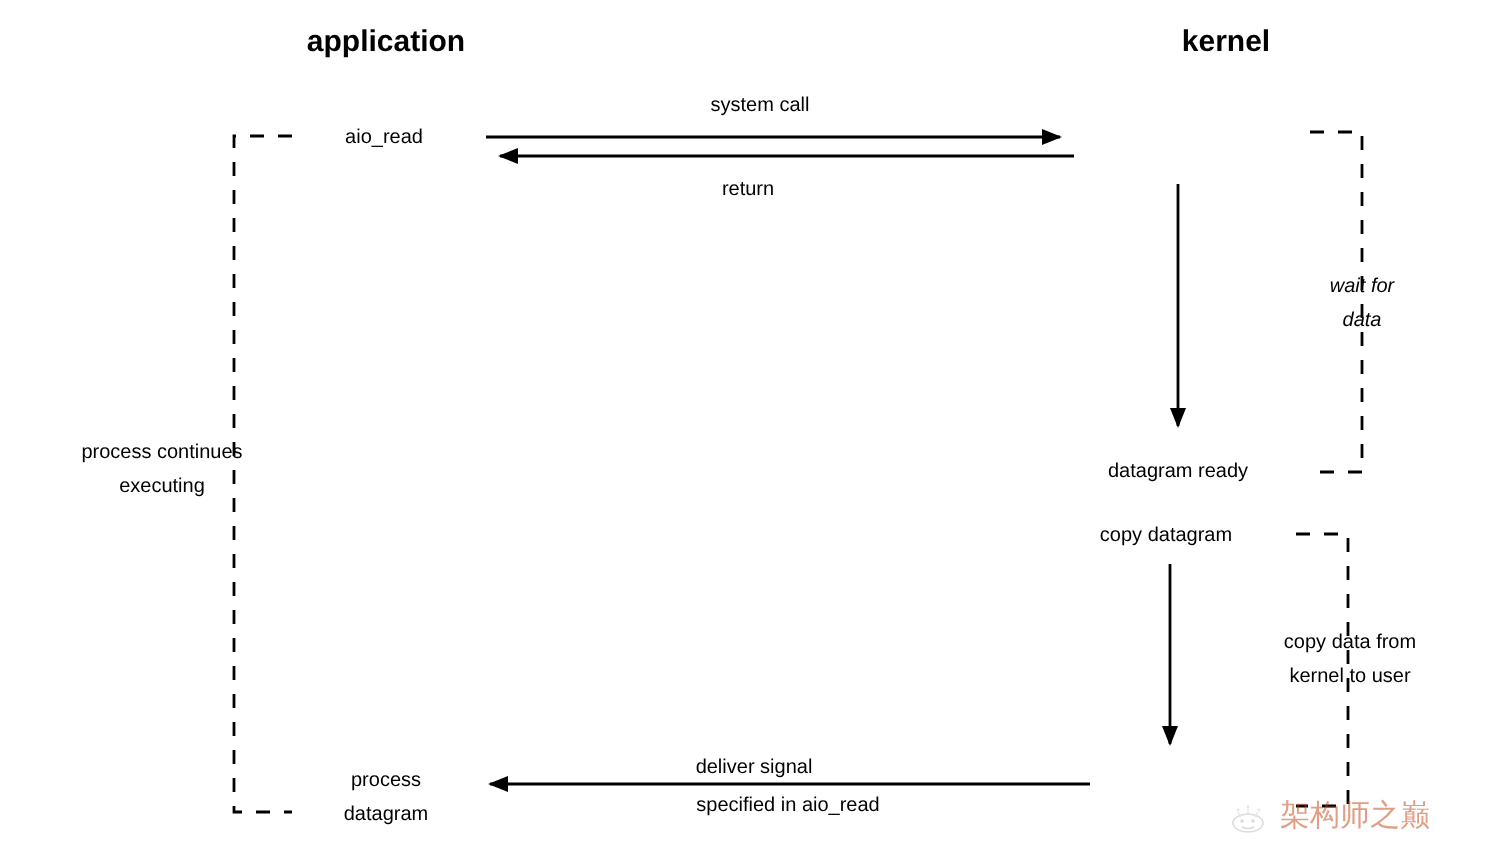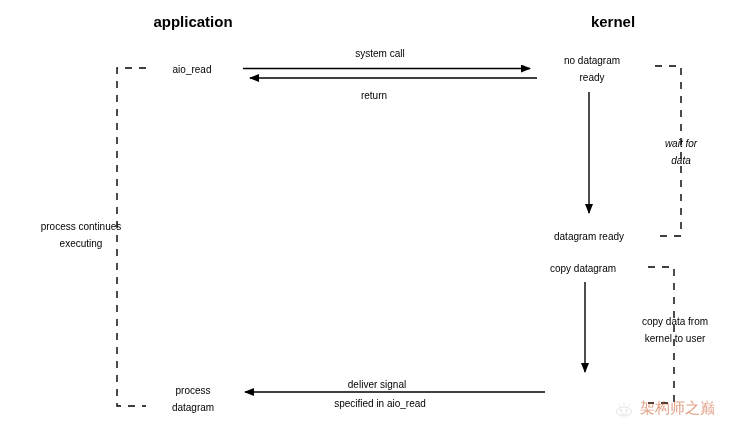--- a/index.html
+++ b/index.html
@@ -98,24 +98,22 @@
 
   <div class="lbl" style="left:193px; top:399px;">process
 datagram</div>
 
   <div class="lbl" style="left:380px; top:53px;">system call</div>
 
   <div class="lbl" style="left:374px; top:95px;">return</div>
 
   <div class="lbl" style="left:377px; top:384px;">deliver signal</div>
 
-  <div class="lbl" style="left:380px; top:403px;text-align:center;">specified in aio_read</div>
+  <div class="lbl" style="left:394px; top:403px;text-align:center;">specified in aio_read</div>
 
-  <div class="lbl" style="left:592px; top:69px;">no datagram
-ready</div>
 
   <div class="lbl" style="left:681px; top:152px;font-style:italic;">wait for
 data</div>
 
   <div class="lbl" style="left:589px; top:236px;">datagram ready</div>
 
   <div class="lbl" style="left:583px; top:268px;">copy datagram</div>
 
   <div class="lbl" style="left:675px; top:330px;">copy data from
 kernel to user</div>

